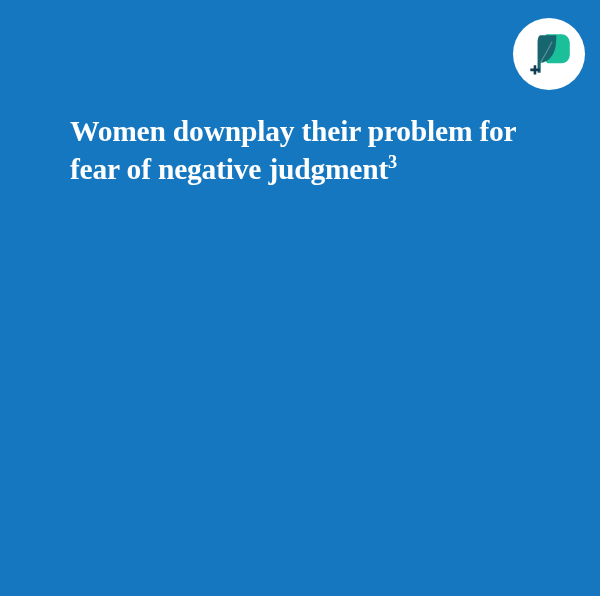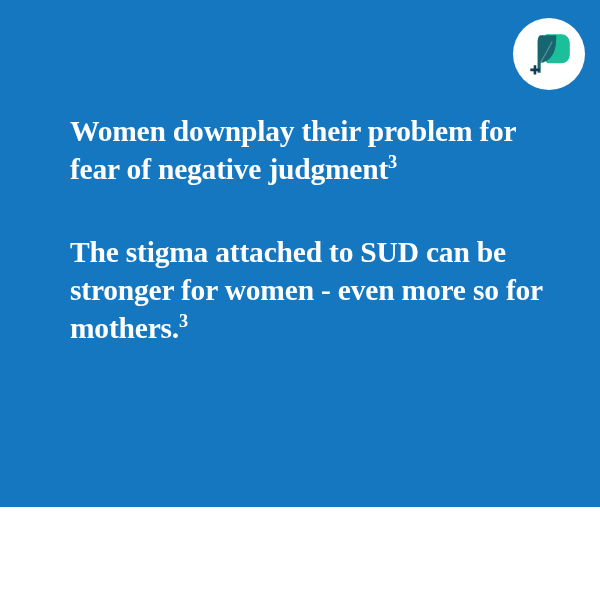--- a/index.html
+++ b/index.html
@@ -9,21 +9,21 @@
   body {
     width: 600px;
     height: 600px;
     overflow: hidden;
     font-family: "Liberation Serif", "DejaVu Serif", serif;
   }
 
   #poster {
     position: relative;
     width: 600px;
-    height: 507px;
+    height: 596px;
     background: #1577bf;
     overflow: hidden;
   }
 
   
   #logo-badge {
     position: absolute;
     left: 513px;
     top: 18px;
     width: 72px;
@@ -87,19 +87,16 @@
     </svg>
   </div>
 
   <div id="statements">
 
     <p class="statement">
       <span>Women downplay their problem for fear of negative judgment</span><sup>3</sup>
     </p>
 
 
-    <p class="statement">
-      <span>The stigma attached to SUD can be stronger for women - even more so for mothers.</span><sup>3</sup>
-    </p>
 
   </div>
 
 </div>
 
 </body></html>

